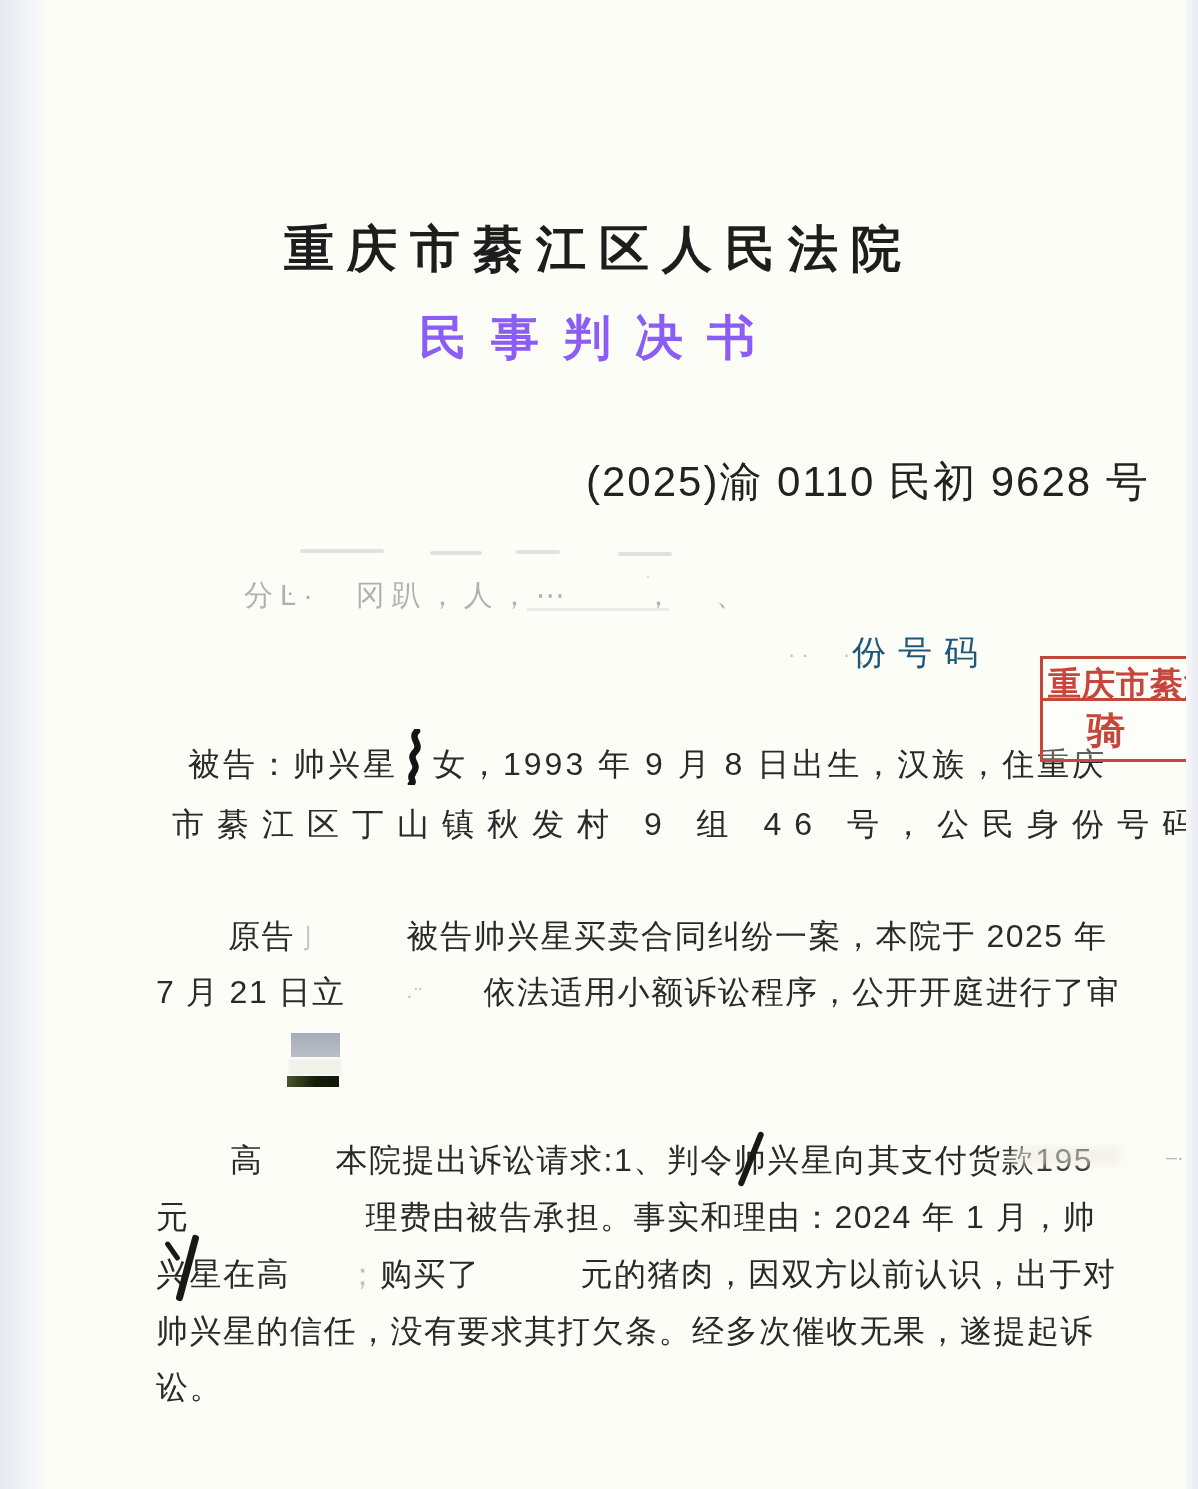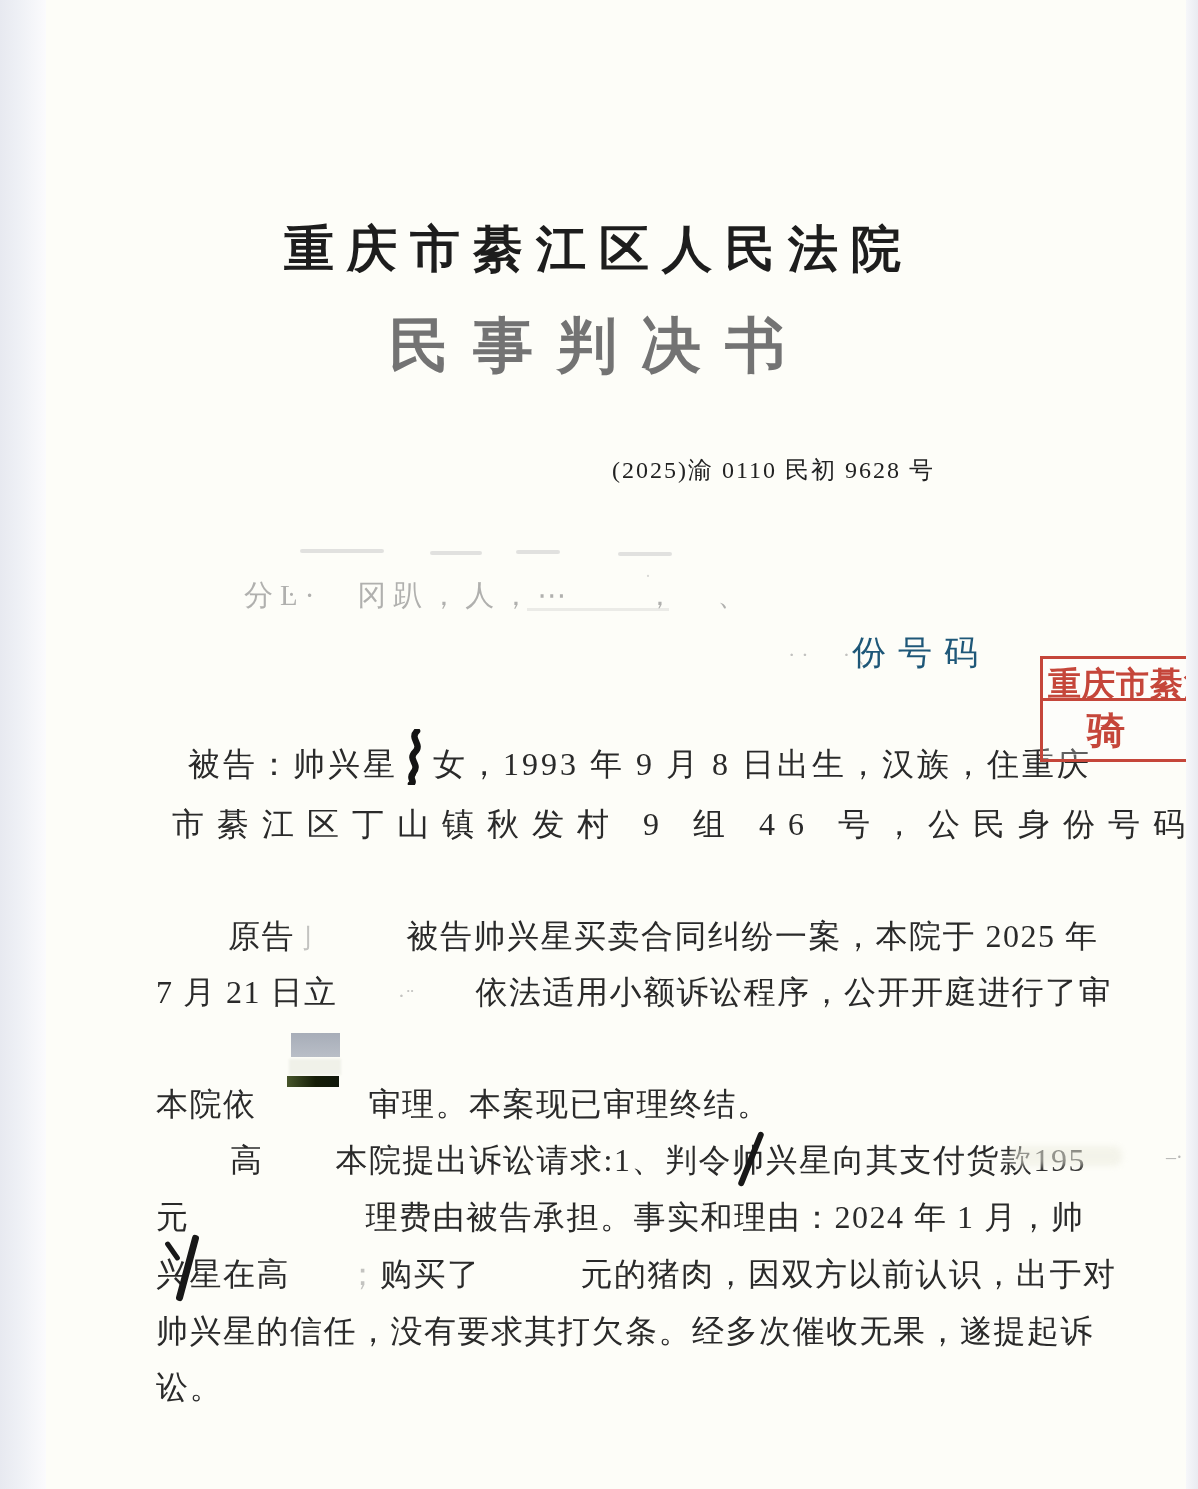--- a/index.html
+++ b/index.html
@@ -1,30 +1,30 @@
 <!DOCTYPE html>
 <html><head>
 <meta charset="utf-8">
 <style>
   html,body{margin:0;padding:0;background:#ffffff;}
   .page{
     position:relative;width:1198px;height:1489px;overflow:hidden;
     background:#fdfdf8;
-    font-family:Liberation Serif, serif;
+    font-family:Liberation Sans, sans-serif;
     color:#262626;
   }
   .edge-left{position:absolute;left:0;top:0;width:46px;height:100%;
     background:linear-gradient(90deg,#e7e9f0 0%,#eef0f5 40%,#fbfbfd 100%);}
   .edge-right{position:absolute;right:0;top:0;width:12px;height:100%;
     background:linear-gradient(270deg,#e9ebf1 0%,#f6f7fa 100%);z-index:9;}
   .t1{position:absolute;left:0;top:216px;width:100%;text-align:center;
     font-size:50px;font-weight:bold;letter-spacing:13px;color:#1d1d1d;white-space:nowrap;}
   .t2{position:absolute;left:0;top:306px;width:100%;text-align:center;
-    font-size:60px;font-weight:bold;letter-spacing:24px;color:#737373;white-space:nowrap;}
-  .caseno{position:absolute;left:612px;top:454px;font-size:24px;letter-spacing:2px;color:#222;white-space:nowrap;}
+    font-size:48px;font-weight:bold;letter-spacing:24px;color:#8b5cf6;white-space:nowrap;}
+  .caseno{position:absolute;left:586px;top:454px;font-size:42px;letter-spacing:2px;color:#222;white-space:nowrap;}
   .bline{position:absolute;font-size:32px;letter-spacing:1.5px;color:#2a2a2a;white-space:nowrap;line-height:40px;}
   .sp3{letter-spacing:3px;}
   .just{letter-spacing:13px;}
   .gap{display:inline-block;vertical-align:baseline;}
   .faint{color:#8a8a8a;opacity:.5;}
   .erased{position:absolute;left:200px;top:576px;font-size:29px;color:#737373;
     letter-spacing:7px;opacity:.55;filter:blur(0.7px);white-space:nowrap;margin-left:44px;}
   .streak{position:absolute;height:4px;background:#dcdcda;border-radius:2px;opacity:.85;}
   .underln{position:absolute;left:527px;top:608px;width:142px;height:3px;background:#e2e2e0;opacity:.7;}
   .idmarks{position:absolute;left:788px;top:640px;font-size:22px;color:#9a9a9a;opacity:.6;letter-spacing:6px;}
@@ -84,23 +84,20 @@
   <svg class="scribble" viewBox="0 0 40 56" width="42" height="56">
     <path d="M22,2 C14,10 28,15 20,23 C12,31 26,35 18,44 C13,50 21,52 16,55" stroke="#141414" stroke-width="6.5" fill="none" stroke-linecap="round"></path>
   </svg>
 
   <div class="bline" style="left:228px;top:916px;">
     <span>原告</span><span class="faint" style="font-size:26px;">亅</span><span class="gap" style="width:84px;"></span><span>被告帅兴星买卖合同纠纷一案，本院于 2025 年</span>
   </div>
   <div class="bline" style="left:156px;top:972px;">
     <span>7 月 21 日立</span><span class="gap gapmark faint" style="width:138px;font-size:22px;">·¨</span><span>依法适用小额诉讼程序，公开开庭进行了审</span>
   </div>
-  <div class="bline" style="left:156px;top:1084px;">
-    <span>本院依</span><span class="gap" style="width:112px;"></span><span>审理。本案现已审理终结。</span>
-  </div>
 
   <div class="rbox box-gray"></div>
   <div class="rbox box-light"></div>
   <div class="rbox box-dark"></div>
 
   <div class="bline" style="left:230px;top:1140px;">
     <span>高</span><span class="gap" style="width:72px;"></span><span>本院提出诉讼请求:1、判令帅兴星向其支付货款195</span>
   </div>
   <div class="smudge"></div>
   <div class="dashmarks">–·</div>

